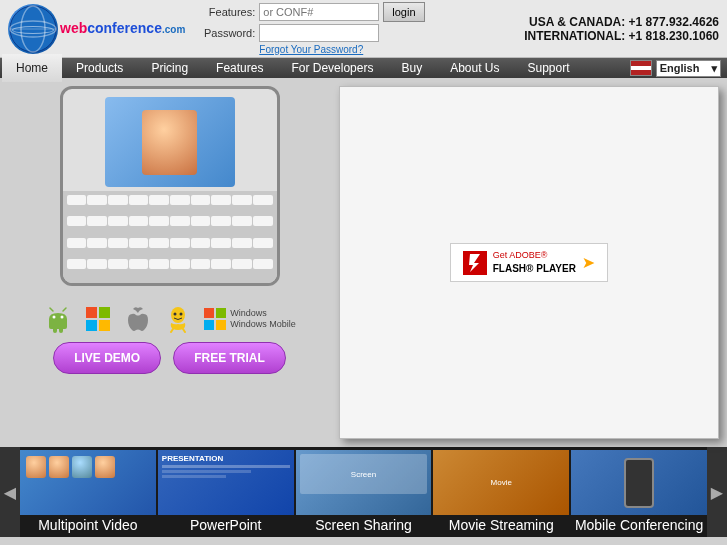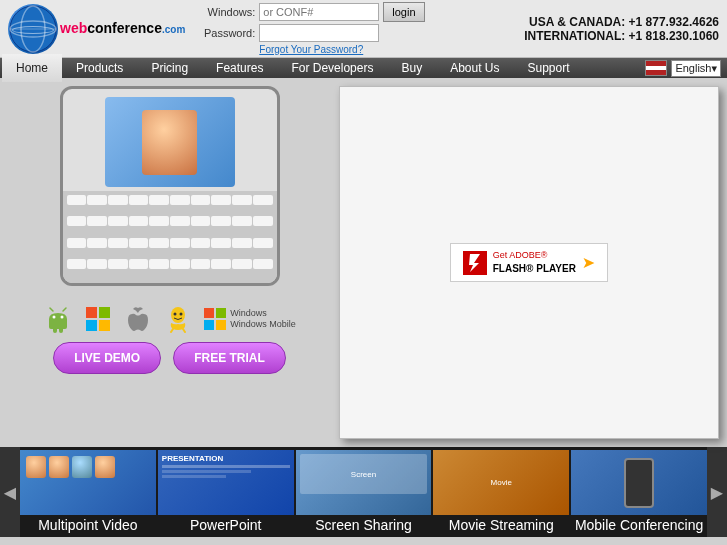--- a/index.html
+++ b/index.html
@@ -134,21 +134,22 @@
     }
     #lang-select-box {
       background: #fff;
       border: 1px solid #888;
       font-size: 11px;
       padding: 1px 3px;
       cursor: pointer;
       color: #222;
       display: flex;
       align-items: center;
-      gap: 0;
+      gap: 12px;
+      font-weight: bold;
     }
 
     
     #main-content {
       background: #d0d0d0;
       display: flex;
       height: calc(545px - 58px - 28px - 90px);
       padding: 8px;
       gap: 8px;
     }
@@ -352,27 +353,27 @@
   <div id="logo-area">
     <div id="logo-globe">
       <svg width="50" height="50" viewBox="0 0 50 50">
         <circle cx="25" cy="25" r="23" fill="#1a6bbf" stroke="#0a3a8a" stroke-width="1"></circle>
         <ellipse cx="25" cy="25" rx="12" ry="23" fill="none" stroke="rgba(255,255,255,0.4)" stroke-width="1.5"></ellipse>
         <ellipse cx="25" cy="25" rx="23" ry="8" fill="none" stroke="rgba(255,255,255,0.4)" stroke-width="1.5"></ellipse>
         <line x1="2" y1="25" x2="48" y2="25" stroke="rgba(255,255,255,0.3)" stroke-width="1"></line>
       </svg>
     </div>
     <div id="logo-text">
-      <span style="color:#e05; font-size:14px; font-weight:bold;">web</span><span style="color:#000000; font-size:14px;text-align:right;">conference</span><span style="color:#1a6bbf; font-size:10px;">.com</span>
+      <span style="color:#e05; font-size:14px; font-weight:bold;">web</span><span style="color:#1d4ed8; font-size:14px;text-align:right;">conference</span><span style="color:#1a6bbf; font-size:10px;">.com</span>
     </div>
   </div>
 
   <div id="login-area">
     <div class="login-row">
-      <span class="login-label">Windows:</span>
+      <span class="login-label">Features:</span>
       <input class="login-input" type="text" placeholder="or CONF#" style="">
       <button id="login-btn">login</button>
     </div>
     <div class="login-row">
       <span class="login-label">Password:</span>
       <input class="login-input" type="password" style="">
     </div>
     <div id="forgot-link">Forgot Your Password?</div>
   </div>
 

